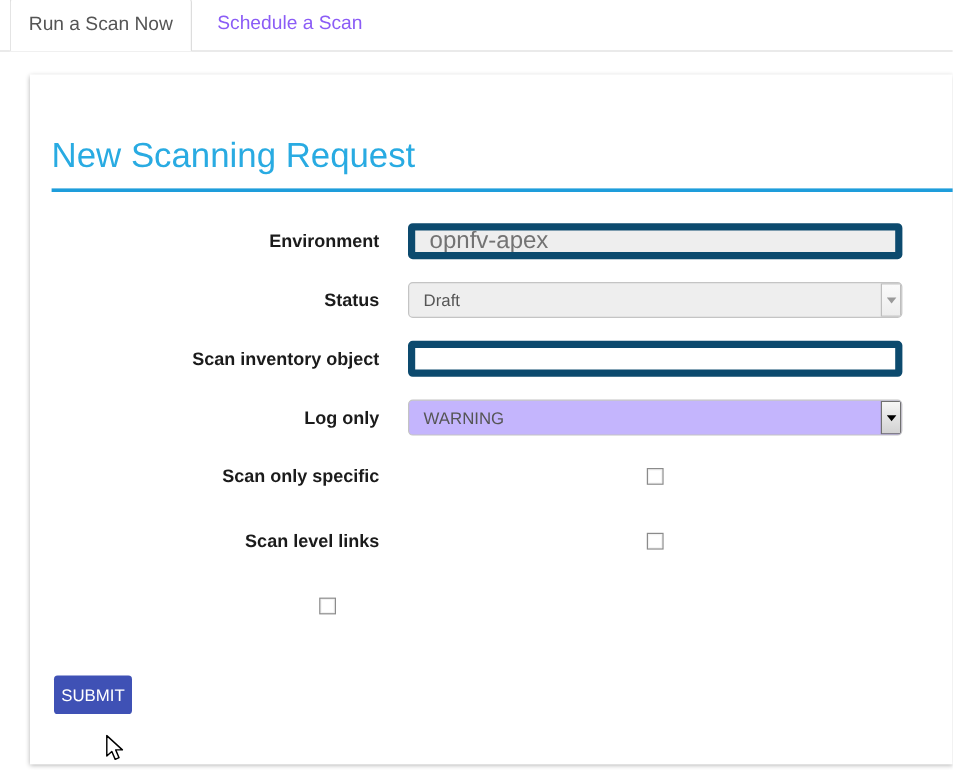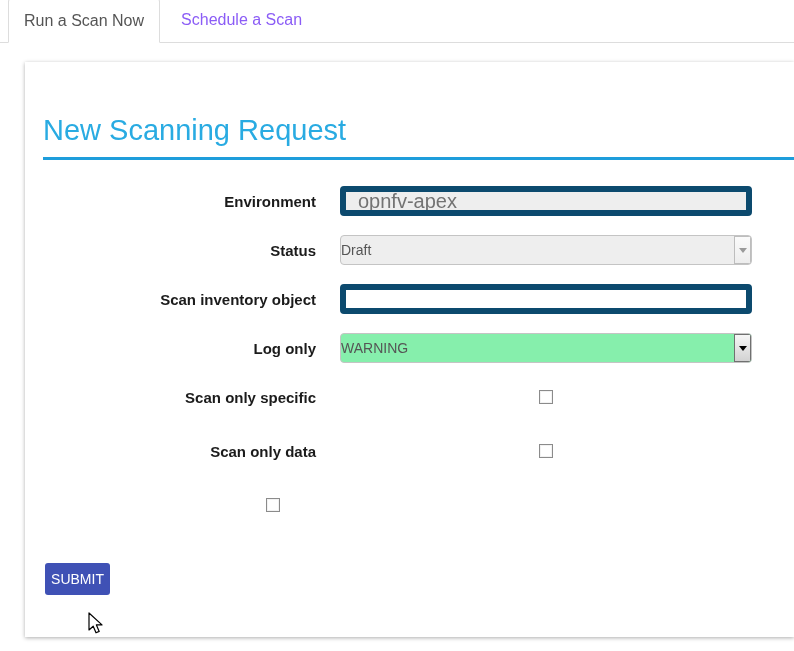--- a/index.html
+++ b/index.html
@@ -30,22 +30,22 @@
   .flabel { width:273px; text-align:right; font-weight:bold; font-size:15px;
             color:#1b1b1b; flex:none; }
   .fctrl { margin-left:24px; width:412px; flex:none; }
   .fctrl.center { display:flex; justify-content:center; align-items:center; }
 
   input.text { width:412px; height:30px; border:6px solid #0c4a6e; border-radius:4px;
                padding:0 12px; font-size:20px; color:#737373; background:#fff; outline:none; }
   input.text.disabled { background:#eee; }
 
   .select { width:412px; height:30px; border:1px solid #c4c4c4; border-radius:4px;
-            display:flex; align-items:stretch; background:#86efac; overflow:hidden; cursor:default; }
-  .select .val { flex:1; display:flex; align-items:center; 
+            display:flex; align-items:stretch; background:#c4b5fd; overflow:hidden; cursor:default; }
+  .select .val { flex:1; display:flex; align-items:center; padding-left:12px;
                  font-size:14px; color:#555; }
   .select .ddbtn { width:17px; flex:none; display:flex; align-items:center;
                    justify-content:center; border:1px solid #707070;
                    background:linear-gradient(#f6f6f6,#d2d2d2); }
   .tri { width:0; height:0; border:4px solid transparent; border-top:5px solid #000;
          margin-top:5px; }
   .select.disabled { background:#eee; }
   .select.disabled .ddbtn { border:1px solid #bdbdbd;
                             background:linear-gradient(#fafafa,#ededed); }
   .select.disabled .tri { border-top-color:#9a9a9a; }
@@ -117,21 +117,21 @@
 
 
     <div class="frow cb">
       <div class="flabel">Scan only specific</div>
       <div class="fctrl center">
         <span class="checkbox"></span>
       </div>
     </div>
 
     <div class="frow cb">
-      <div class="flabel">Scan only data</div>
+      <div class="flabel">Scan level links</div>
       <div class="fctrl center">
         <span class="checkbox"></span>
       </div>
     </div>
 
     <div class="frow cb">
       <div class="fctrl center">
         <span class="checkbox"></span>
       </div>
     </div>

